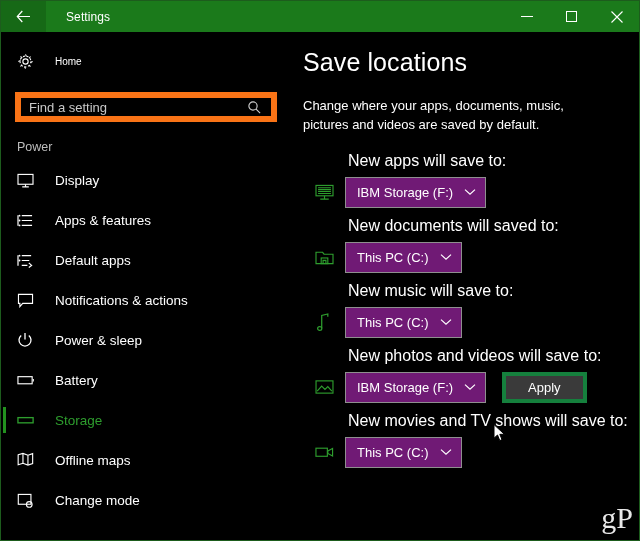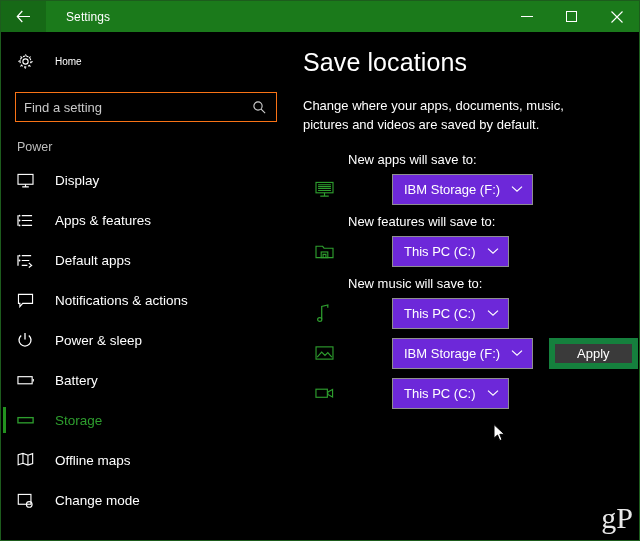--- a/index.html
+++ b/index.html
@@ -69,21 +69,21 @@
   }
   .home-row .ico { width: 34px; display:flex; align-items:center; }
   .home-row .lbl {
     color: #ffffff; font-size: 10px; margin-left: 4px;
   }
 
   .search-wrap { padding: 14px 16px 0 14px; }
   .search-box {
     position: relative;
     height: 30px;
-    border: 1px solid #f97316;
+    border: 6px solid #f97316;
     background: #000;
     display: flex; align-items: center;
   }
   .search-box input {
     flex: 1;
     border: none; outline: none; background: transparent;
     color: #d8d8d8;
     font-family: "Liberation Sans", sans-serif;
     font-size: 13px;
     padding: 0 8px;
@@ -136,52 +136,51 @@
     color: #ffffff;
     font-size: 13px;
     line-height: 1.48;
     max-width: 305px;
     margin-bottom: 18px;
   }
 
   .save-row { margin-bottom: 9px; }
   .row-label {
     color: #ffffff;
-    font-size: 13px;
+    font-size: 16px;
     margin-left: 45px;
     margin-bottom: 7px;
   }
   .row-controls {
     display: flex; align-items: center;
   }
   .row-ico {
     width: 42px;
     display: flex; align-items: center; justify-content: center;
     flex-shrink: 0;
   }
   .combo {
     height: 31px;
     min-width: 110px;
     border: 1px solid #8f8f8f;
-    background: #6d28d9;
+    background: #701a75;
     display: flex; align-items: center; justify-content: space-between;
     padding: 0 9px 0 11px;
     color: #ffffff;
     font-size: 13px;
-    margin-left: 47px;
   }
   .combo .cv { white-space: nowrap; }
   .combo .chev { margin-left: 11px; display: flex; align-items: center; }
 
   .apply-btn {
     height: 31px;
     margin-left: 16px;
     padding: 0 22px;
     background: #3a3a3a;
-    border: 6px solid #15803d;
+    border: 4px solid #15803d;
     color: #ffffff;
     font-family: "Liberation Sans", sans-serif;
     font-size: 13px;
     display: flex; align-items: center; justify-content: center;
   }
 
   .cursor {
     position: absolute;
     left: 200px; top: 392px;
     pointer-events: none;
@@ -406,21 +405,21 @@
             <span class="chev">
               <svg width="12" height="8" viewBox="0 0 12 8">
                   <path d="M1 1.6 L6 6.2 L11 1.6" fill="none" stroke="#ffffff" stroke-width="1.2"></path>
                 </svg>
             </span>
           </div>
         </div>
       </div>
 
       <div class="save-row">
-        <div class="row-label">New features will save to:</div>
+        <div class="row-label">New documents will saved to:</div>
         <div class="row-controls">
           <span class="row-ico">
             <svg width="19" height="17" viewBox="0 0 20 18">
               <g fill="none" stroke="#2e9e2e" stroke-width="1.2">
                 <path d="M1 3.5 L1 15.5 L19 15.5 L19 5.5 L9.5 5.5 L8 3.5 Z"></path>
                 <rect x="6.5" y="9.5" width="7" height="6"></rect>
                 <path d="M8.5 15.5 L8.5 12 L11.5 12 L11.5 15.5"></path>
               </g>
             </svg>
           </span>
@@ -451,20 +450,21 @@
             <span class="chev">
               <svg width="12" height="8" viewBox="0 0 12 8">
                   <path d="M1 1.6 L6 6.2 L11 1.6" fill="none" stroke="#ffffff" stroke-width="1.2"></path>
                 </svg>
             </span>
           </div>
         </div>
       </div>
 
       <div class="save-row">
+        <div class="row-label">New photos and videos will save to:</div>
         <div class="row-controls">
           <span class="row-ico">
             <svg width="19" height="16" viewBox="0 0 20 17">
               <g fill="none" stroke="#2e9e2e" stroke-width="1.2">
                 <rect x="1" y="2" width="18" height="13"></rect>
                 <path d="M2.2 13 L7 7.5 L10.5 11 L13.5 8 L17.8 13"></path>
               </g>
             </svg>
           </span>
           <div class="combo">
@@ -473,20 +473,21 @@
               <svg width="12" height="8" viewBox="0 0 12 8">
                   <path d="M1 1.6 L6 6.2 L11 1.6" fill="none" stroke="#ffffff" stroke-width="1.2"></path>
                 </svg>
             </span>
           </div>
           <button class="apply-btn">Apply</button>
         </div>
       </div>
 
       <div class="save-row">
+        <div class="row-label">New movies and TV shows will save to:</div>
         <div class="row-controls">
           <span class="row-ico">
             <svg width="19" height="14" viewBox="0 0 20 14">
               <g fill="none" stroke="#2e9e2e" stroke-width="1.2">
                 <rect x="1" y="3" width="12" height="8.5"></rect>
                 <path d="M13.5 6 L18.5 3.2 L18.5 11.3 L13.5 8.5 Z"></path>
               </g>
             </svg>
           </span>
           <div class="combo">

